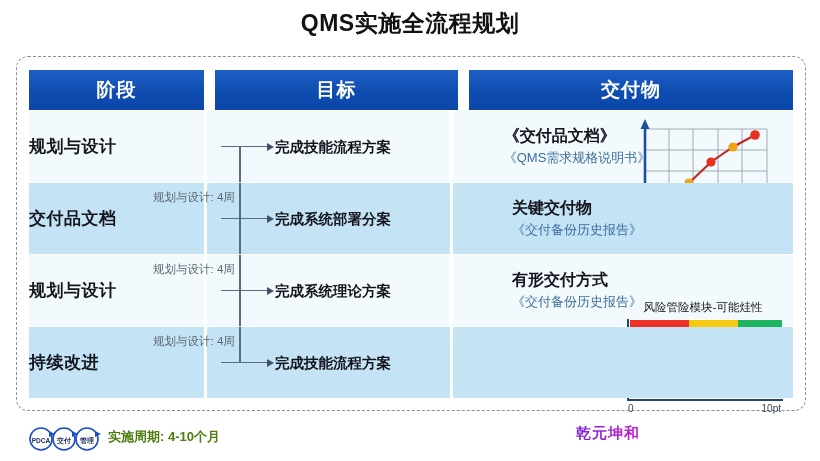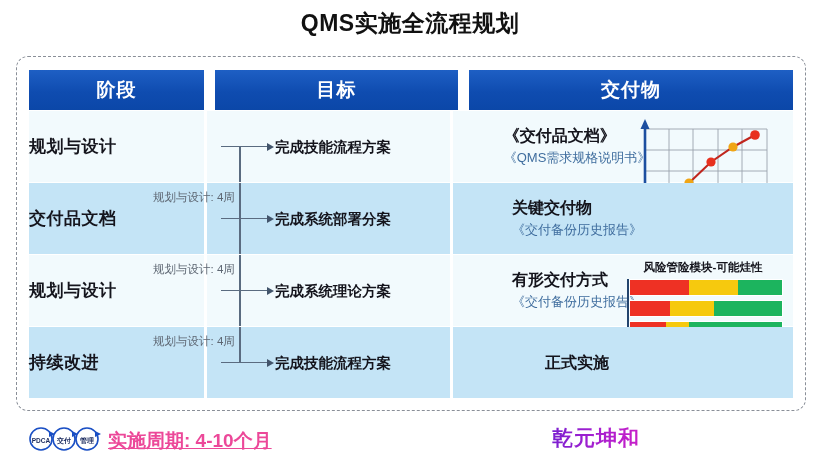--- a/index.html
+++ b/index.html
@@ -152,25 +152,26 @@
   }
 
   
   .barchart {
     position: absolute;
     right: 10px; top: 4px;
     width: 160px; height: 128px;
   }
   .bc-title {
     font-size: 11.5px;
-    font-weight: bold;
+    font-weight: normal;
     color: #15151d;
     text-align: center;
     line-height: 16px;
     white-space: nowrap;
+    margin-top: 40px;
   }
   .bc-plot { position: relative; margin-top: 4px; height: 82px; padding-left: 6px; }
   .bar-row { display: flex; height: 17px; margin-bottom: 4px; border: 1px solid #ffffff; }
   .seg { height: 100%; }
   .bc-axis {
     position: absolute; left: 4px; right: 0; bottom: 0;
     height: 1.6px; background: #23456e;
   }
   .bc-yaxis {
     position: absolute; left: 4px; top: 0; bottom: 0;
@@ -178,35 +179,34 @@
   }
   .bc-labels {
     display: flex; justify-content: space-between;
     font-size: 10px; color: #3a4a5e; padding: 2px 2px 0 5px;
   }
 
   
   .footer-note {
     position: absolute;
     left: 108px; top: 428px;
-    font-size: 19px;
-    font-weight: bold;
-    color: #ec4899;
+    font-size: 13px;
+    font-weight: bold;
+    color: #4d7c0f;
     white-space: nowrap;
-    text-decoration: underline;
   }
   .pdca-badges {
     position: absolute;
     left: 27px; top: 426px;
     width: 76px; height: 26px;
   }
   .logo {
     position: absolute;
     right: 22px; top: 424px;
-    font-size: 21px;
+    font-size: 15px;
     font-weight: bold;
     letter-spacing: 1px;
     background: linear-gradient(90deg,#7b1fd0 0%, #a61fd0 50%, #c81fc8 100%);
     -webkit-background-clip: text;
     background-clip: text;
     color: transparent;
     white-space: nowrap;
   }
 </style>
 </head>
@@ -361,21 +361,20 @@
           <div class="goal-inner">
             <div class="vline last"></div>
             <div class="arrow-h"></div>
             <div class="arrow-head"></div>
             <div class="dur-text">规划与设计: 4周</div>
             <div class="goal-text">完成技能流程方案</div>
           </div>
         </div>
         <div class="cell c-deliv">
           <div class="deliv-stack">
-            <div class="deliv-main">正式实施</div>
           </div>
         </div>
       </div>
 
     </div>
   </div>
 
   <div class="pdca-badges">
     <svg width="76" height="26" viewBox="0 0 76 26">
       <g fill="none" stroke="#1a4fc4" stroke-width="1.6">

